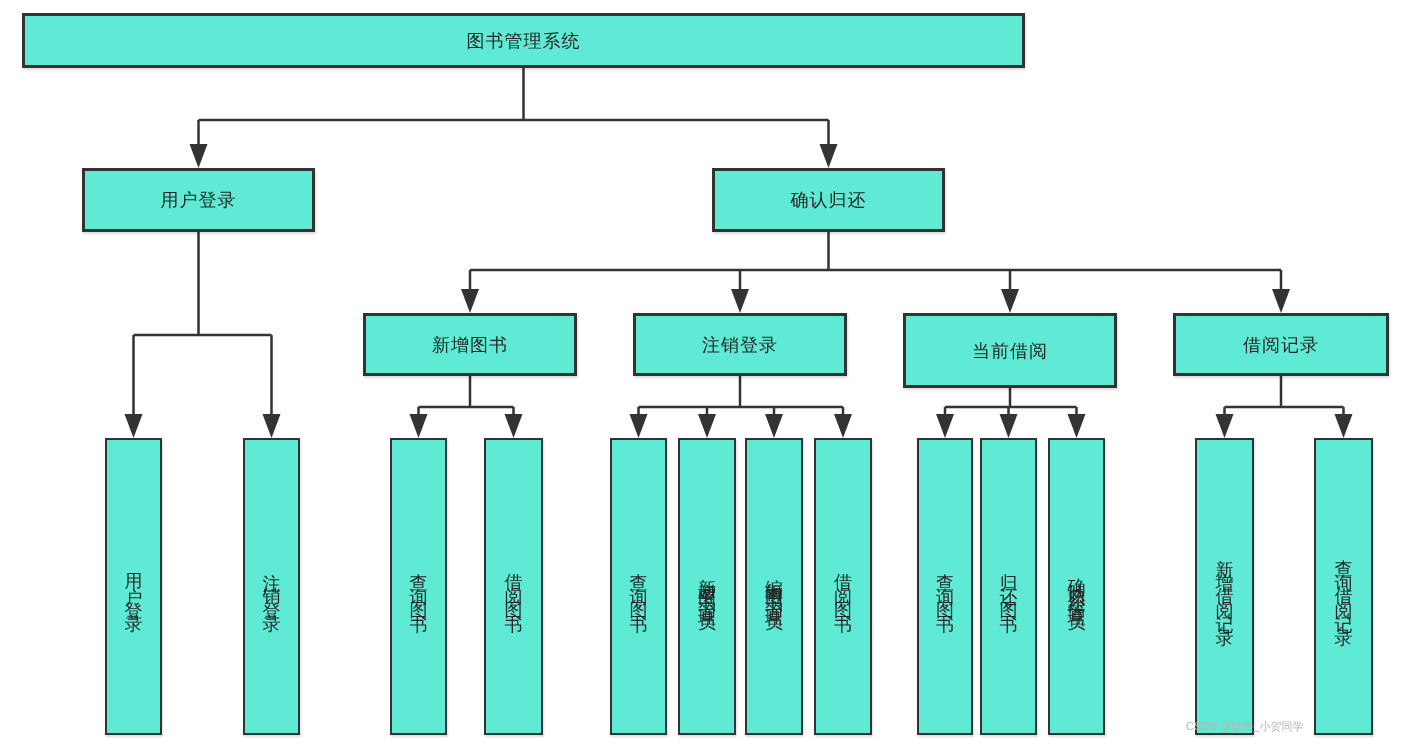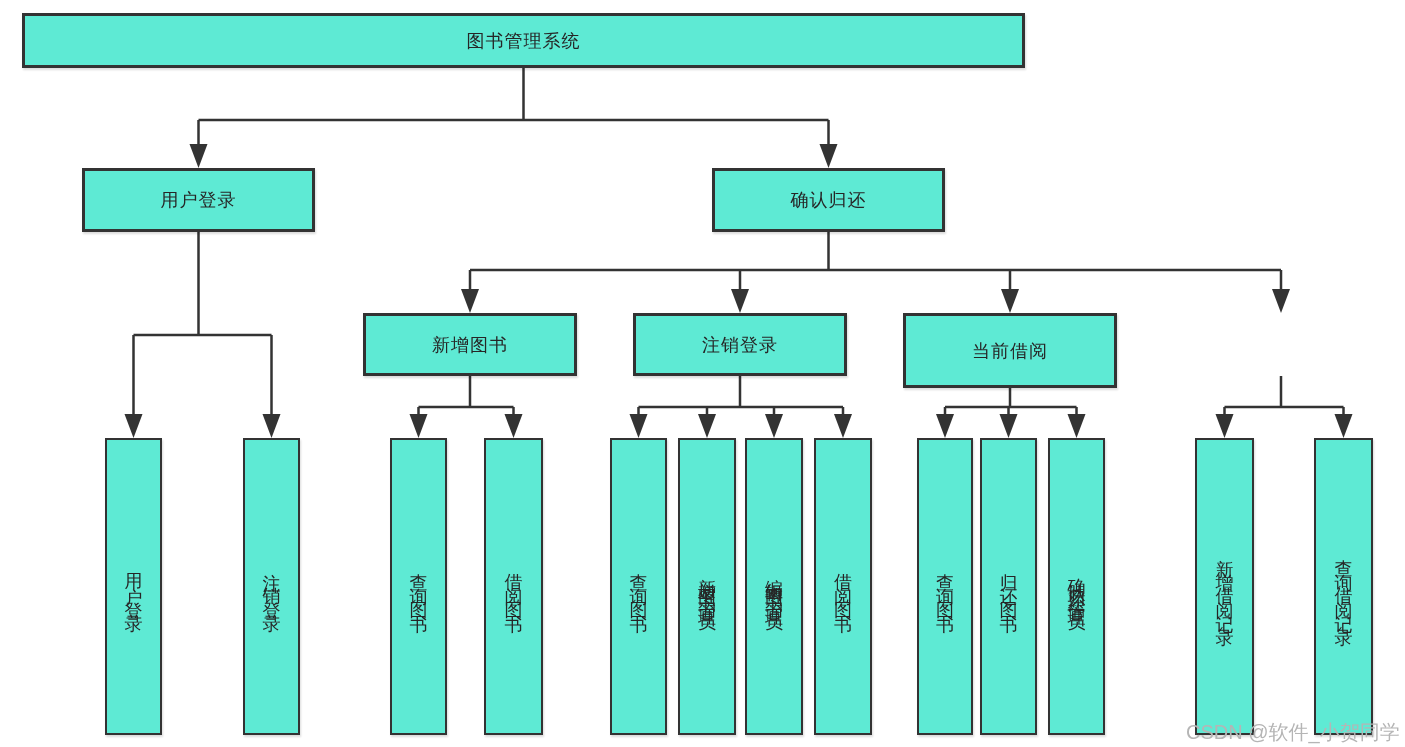--- a/index.html
+++ b/index.html
@@ -32,21 +32,21 @@
     text-orientation:mixed;
     font-size:18px;
     letter-spacing:14px;
     line-height:1;
     white-space:nowrap;
   }
   .node.v.long .label{letter-spacing:5px;}
   .watermark{
     position:absolute;
     left:1186px;top:719px;
-    font-size:20px;
+    font-size:11px;
     color:#b5b5b5;
     white-space:nowrap;
     z-index:5;
     pointer-events:none;
   }
 </style>
 </head>
 <body>
 
 <div class="canvas">
@@ -80,20 +80,23 @@
   </div>
 
   <div class="node h" style="left:363px;top:313px;width:214px;height:63px">
     <span class="label">新增图书</span>
   </div>
   <div class="node h" style="left:633px;top:313px;width:214px;height:63px">
     <span class="label">注销登录</span>
   </div>
   <div class="node h" style="left:903px;top:313px;width:214px;height:75px">
     <span class="label">当前借阅</span>
+  </div>
+  <div class="node h" style="left:1173px;top:313px;width:216px;height:63px">
+    <span class="label">借阅记录</span>
   </div>
 
   <div class="node v" style="left:105px;top:438px;width:57px;height:297px">
     <span class="label">用户登录</span>
   </div>
   <div class="node v" style="left:243px;top:438px;width:57px;height:297px">
     <span class="label">注销登录</span>
   </div>
 
   <div class="node v" style="left:390px;top:438px;width:57px;height:297px">

